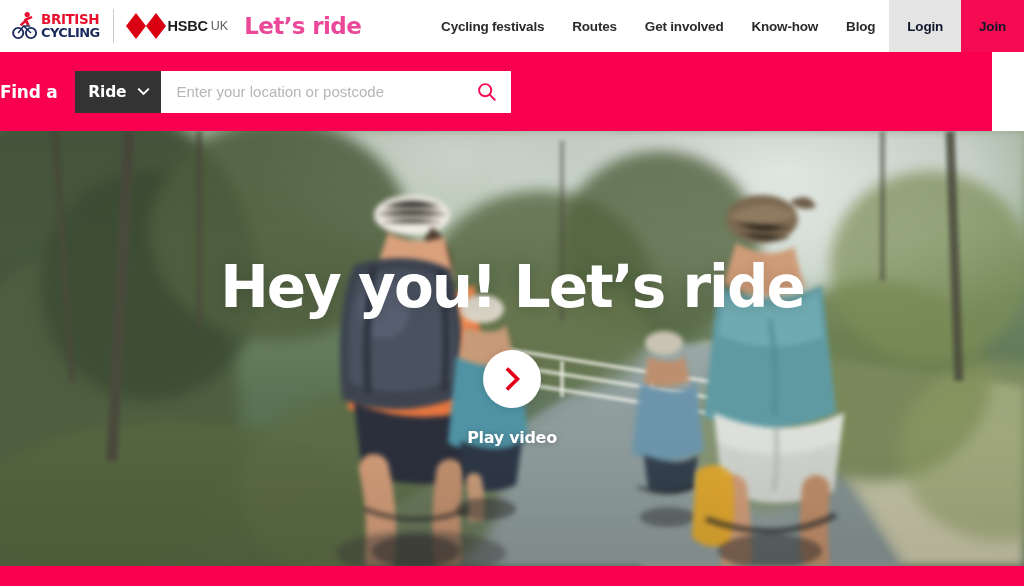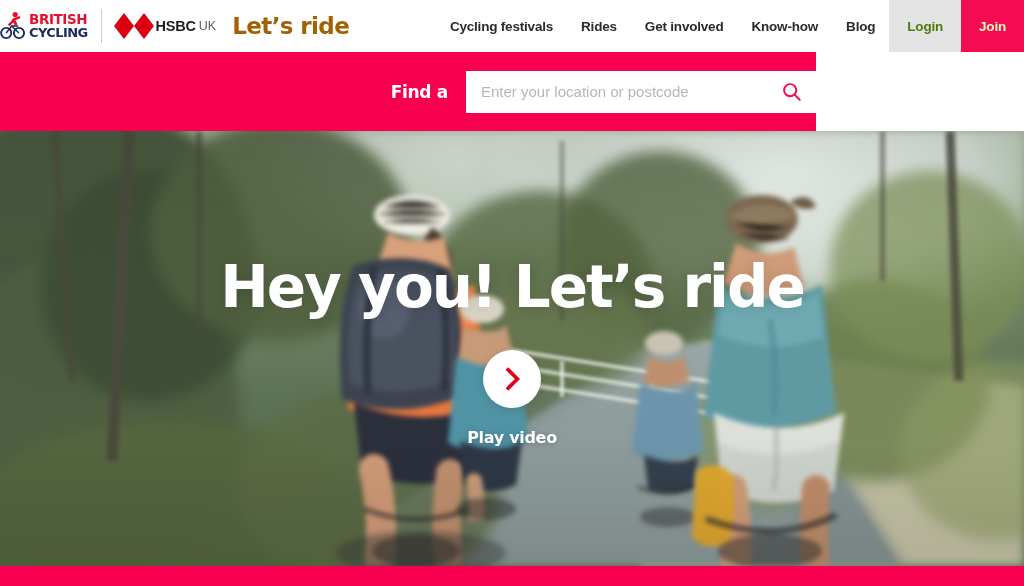--- a/index.html
+++ b/index.html
@@ -13,21 +13,21 @@
   
   .header {
     position: absolute; top: 0; left: 0;
     width: 1024px; height: 52px;
     background: #ffffff;
     display: flex; align-items: stretch;
     z-index: 30;
   }
   .brand-zone {
     display: flex; align-items: center;
-    padding-left: 0; height: 52px;
+    padding-left: 12px; height: 52px;
   }
   
   .bc-logo { display: flex; align-items: center; height: 40px; }
   .bc-mark { width: 26px; height: 30px; flex: none; margin-right: 2px; }
   .bc-words { display: flex; flex-direction: column; justify-content: center; line-height: 1; }
   .bc-british {
     font-size: 13.5px; font-weight: bold; letter-spacing: -0.4px;
     color: #e8112d; font-family: "DejaVu Sans", sans-serif;
     background: #fff; padding: 0 1px;
   }
@@ -46,51 +46,51 @@
   .hsbc-name {
     font-size: 14.5px; font-weight: bold; color: #1d1d1d;
     letter-spacing: -0.2px; margin-left: 2px;
     font-family: "Liberation Sans", sans-serif;
   }
   .hsbc-uk {
     font-size: 12.5px; font-weight: normal; color: #5d5d5d;
     margin-left: 3px; letter-spacing: 0px;
   }
   .lets-ride {
-    font-size: 23px; font-weight: bold; color: #a16207;
+    font-size: 23px; font-weight: bold; color: #ec4899;
     letter-spacing: -0.6px; margin-left: 16px;
     font-family: "DejaVu Sans", sans-serif;
     white-space: nowrap;
   }
 
   
   .nav {
     margin-left: auto; display: flex; align-items: stretch; height: 52px;
   }
   .nav-link {
     display: flex; align-items: center; padding: 0 14px;
     font-size: 13.5px; font-weight: bold; color: #2b2b2b;
     letter-spacing: -0.2px; white-space: nowrap;
     cursor: pointer; text-decoration: none;
   }
   .nav-login {
-    background: #e4e4e4; color: #4d7c0f;
+    background: #e4e4e4; color: #0f172a;
     padding: 0 18px;
   }
   .nav-join {
-    background: #f50b52; color: #fef9c3;
+    background: #f50b52; color: #0f172a;
     padding: 0 18px;
   }
 
   
   .search-band {
     position: absolute; top: 52px; left: 0;
-    width: 816px; height: 79px;
+    width: 992px; height: 79px;
     background: #f8004f;
-    display: flex; align-items: center; justify-content: flex-end;
+    display: flex; align-items: center; justify-content: flex-start;
     z-index: 25;
   }
   .search-row { display: flex; align-items: center; }
   .find-a {
     color: #ffffff; font-size: 17px; font-weight: bold;
     letter-spacing: -0.3px; margin-right: 18px;
     font-family: "DejaVu Sans", sans-serif;
   }
   .type-select {
     height: 42px; min-width: 77px;
@@ -247,33 +247,39 @@
         </svg>
         <span class="hsbc-name">HSBC</span>
         <span class="hsbc-uk">UK</span>
       </a>
 
       <span class="lets-ride">Let’s ride</span>
     </div>
 
     <nav class="nav">
       <a class="nav-link">Cycling festivals</a>
-      <a class="nav-link">Rides</a>
+      <a class="nav-link">Routes</a>
       <a class="nav-link">Get involved</a>
       <a class="nav-link">Know-how</a>
       <a class="nav-link">Blog</a>
       <a class="nav-link nav-login">Login</a>
       <a class="nav-link nav-join">Join</a>
     </nav>
   </header>
 
   <div class="search-band">
     <div class="search-row">
       <span class="find-a">Find a</span>
 
+      <div class="type-select">
+        <span class="type-select-label">Ride</span>
+        <svg class="chevron-down" viewBox="0 0 14 14">
+          <path d="M2 4.6 L7 9.6 L12 4.6" fill="none" stroke="#ffffff" stroke-width="2.1" stroke-linecap="square"></path>
+        </svg>
+      </div>
 
       <div class="search-field">
         <input class="search-input" type="text" placeholder="Enter your location or postcode" style="">
         <button class="search-btn">
           <svg viewBox="0 0 24 24" width="22" height="22">
             <circle cx="10" cy="10" r="6.6" fill="none" stroke="#f50b52" stroke-width="2.1"></circle>
             <line x1="14.9" y1="14.9" x2="20.4" y2="20.4" stroke="#f50b52" stroke-width="2.1" stroke-linecap="round"></line>
           </svg>
         </button>
       </div>

